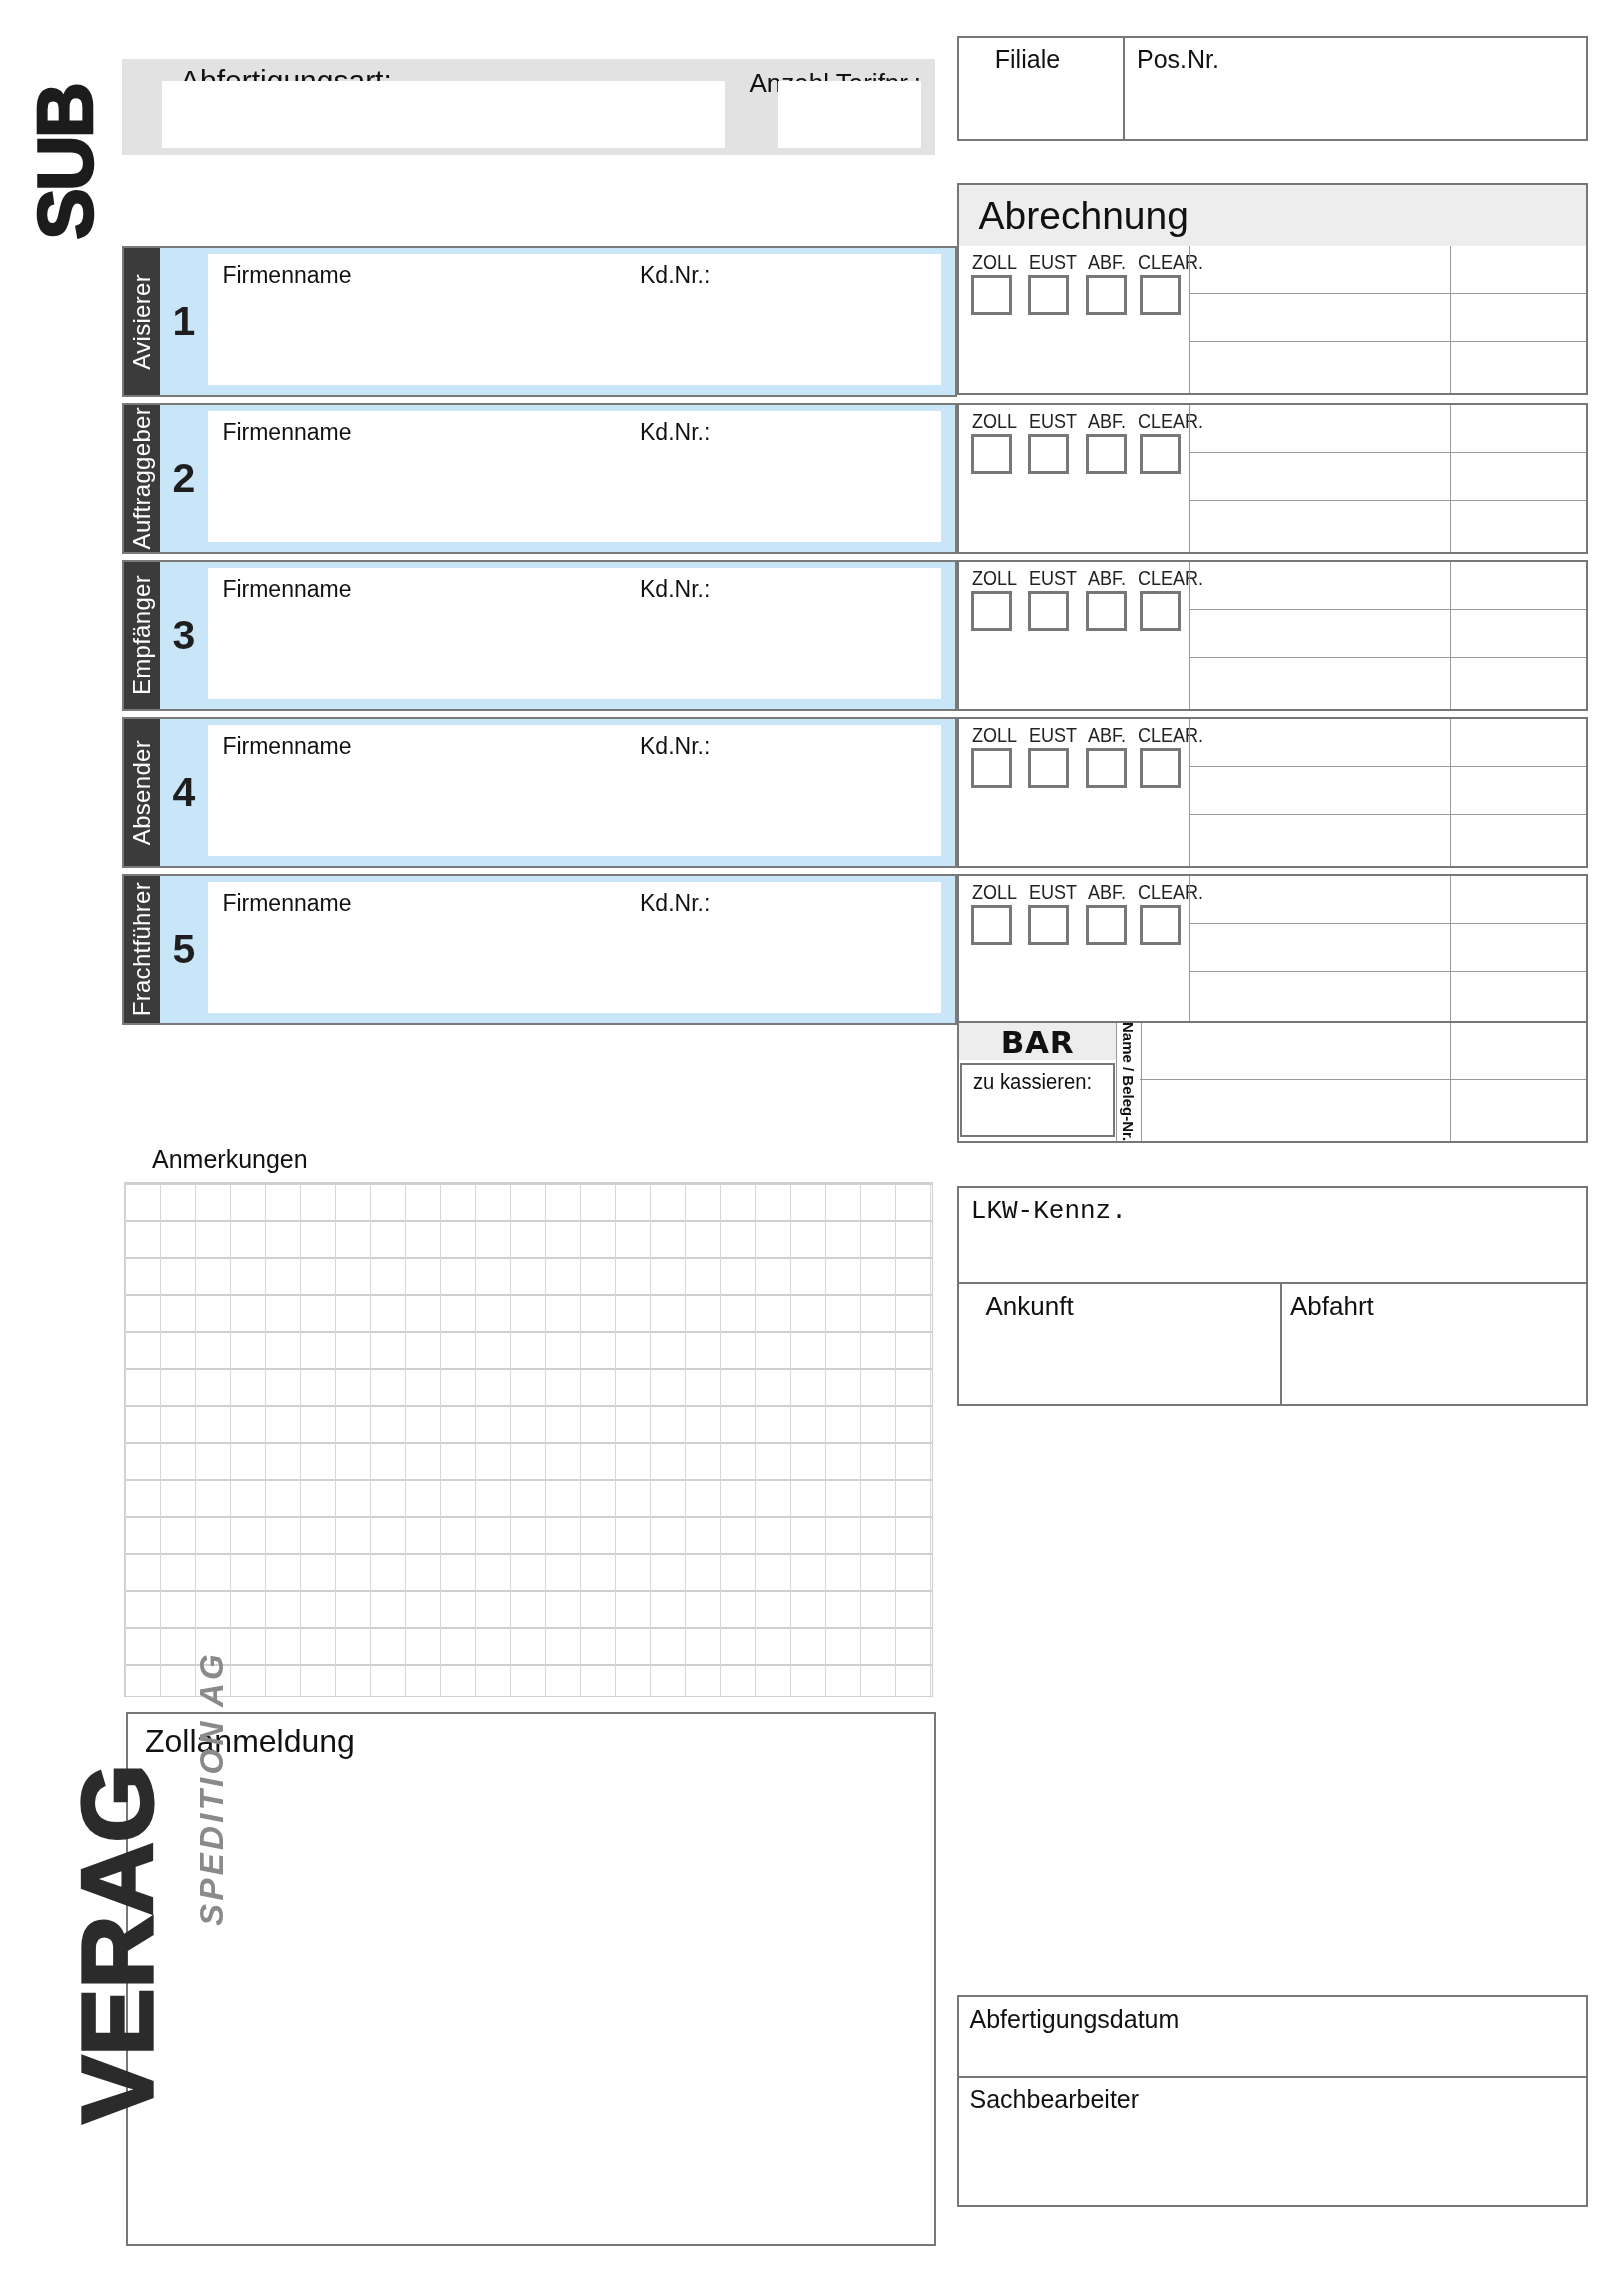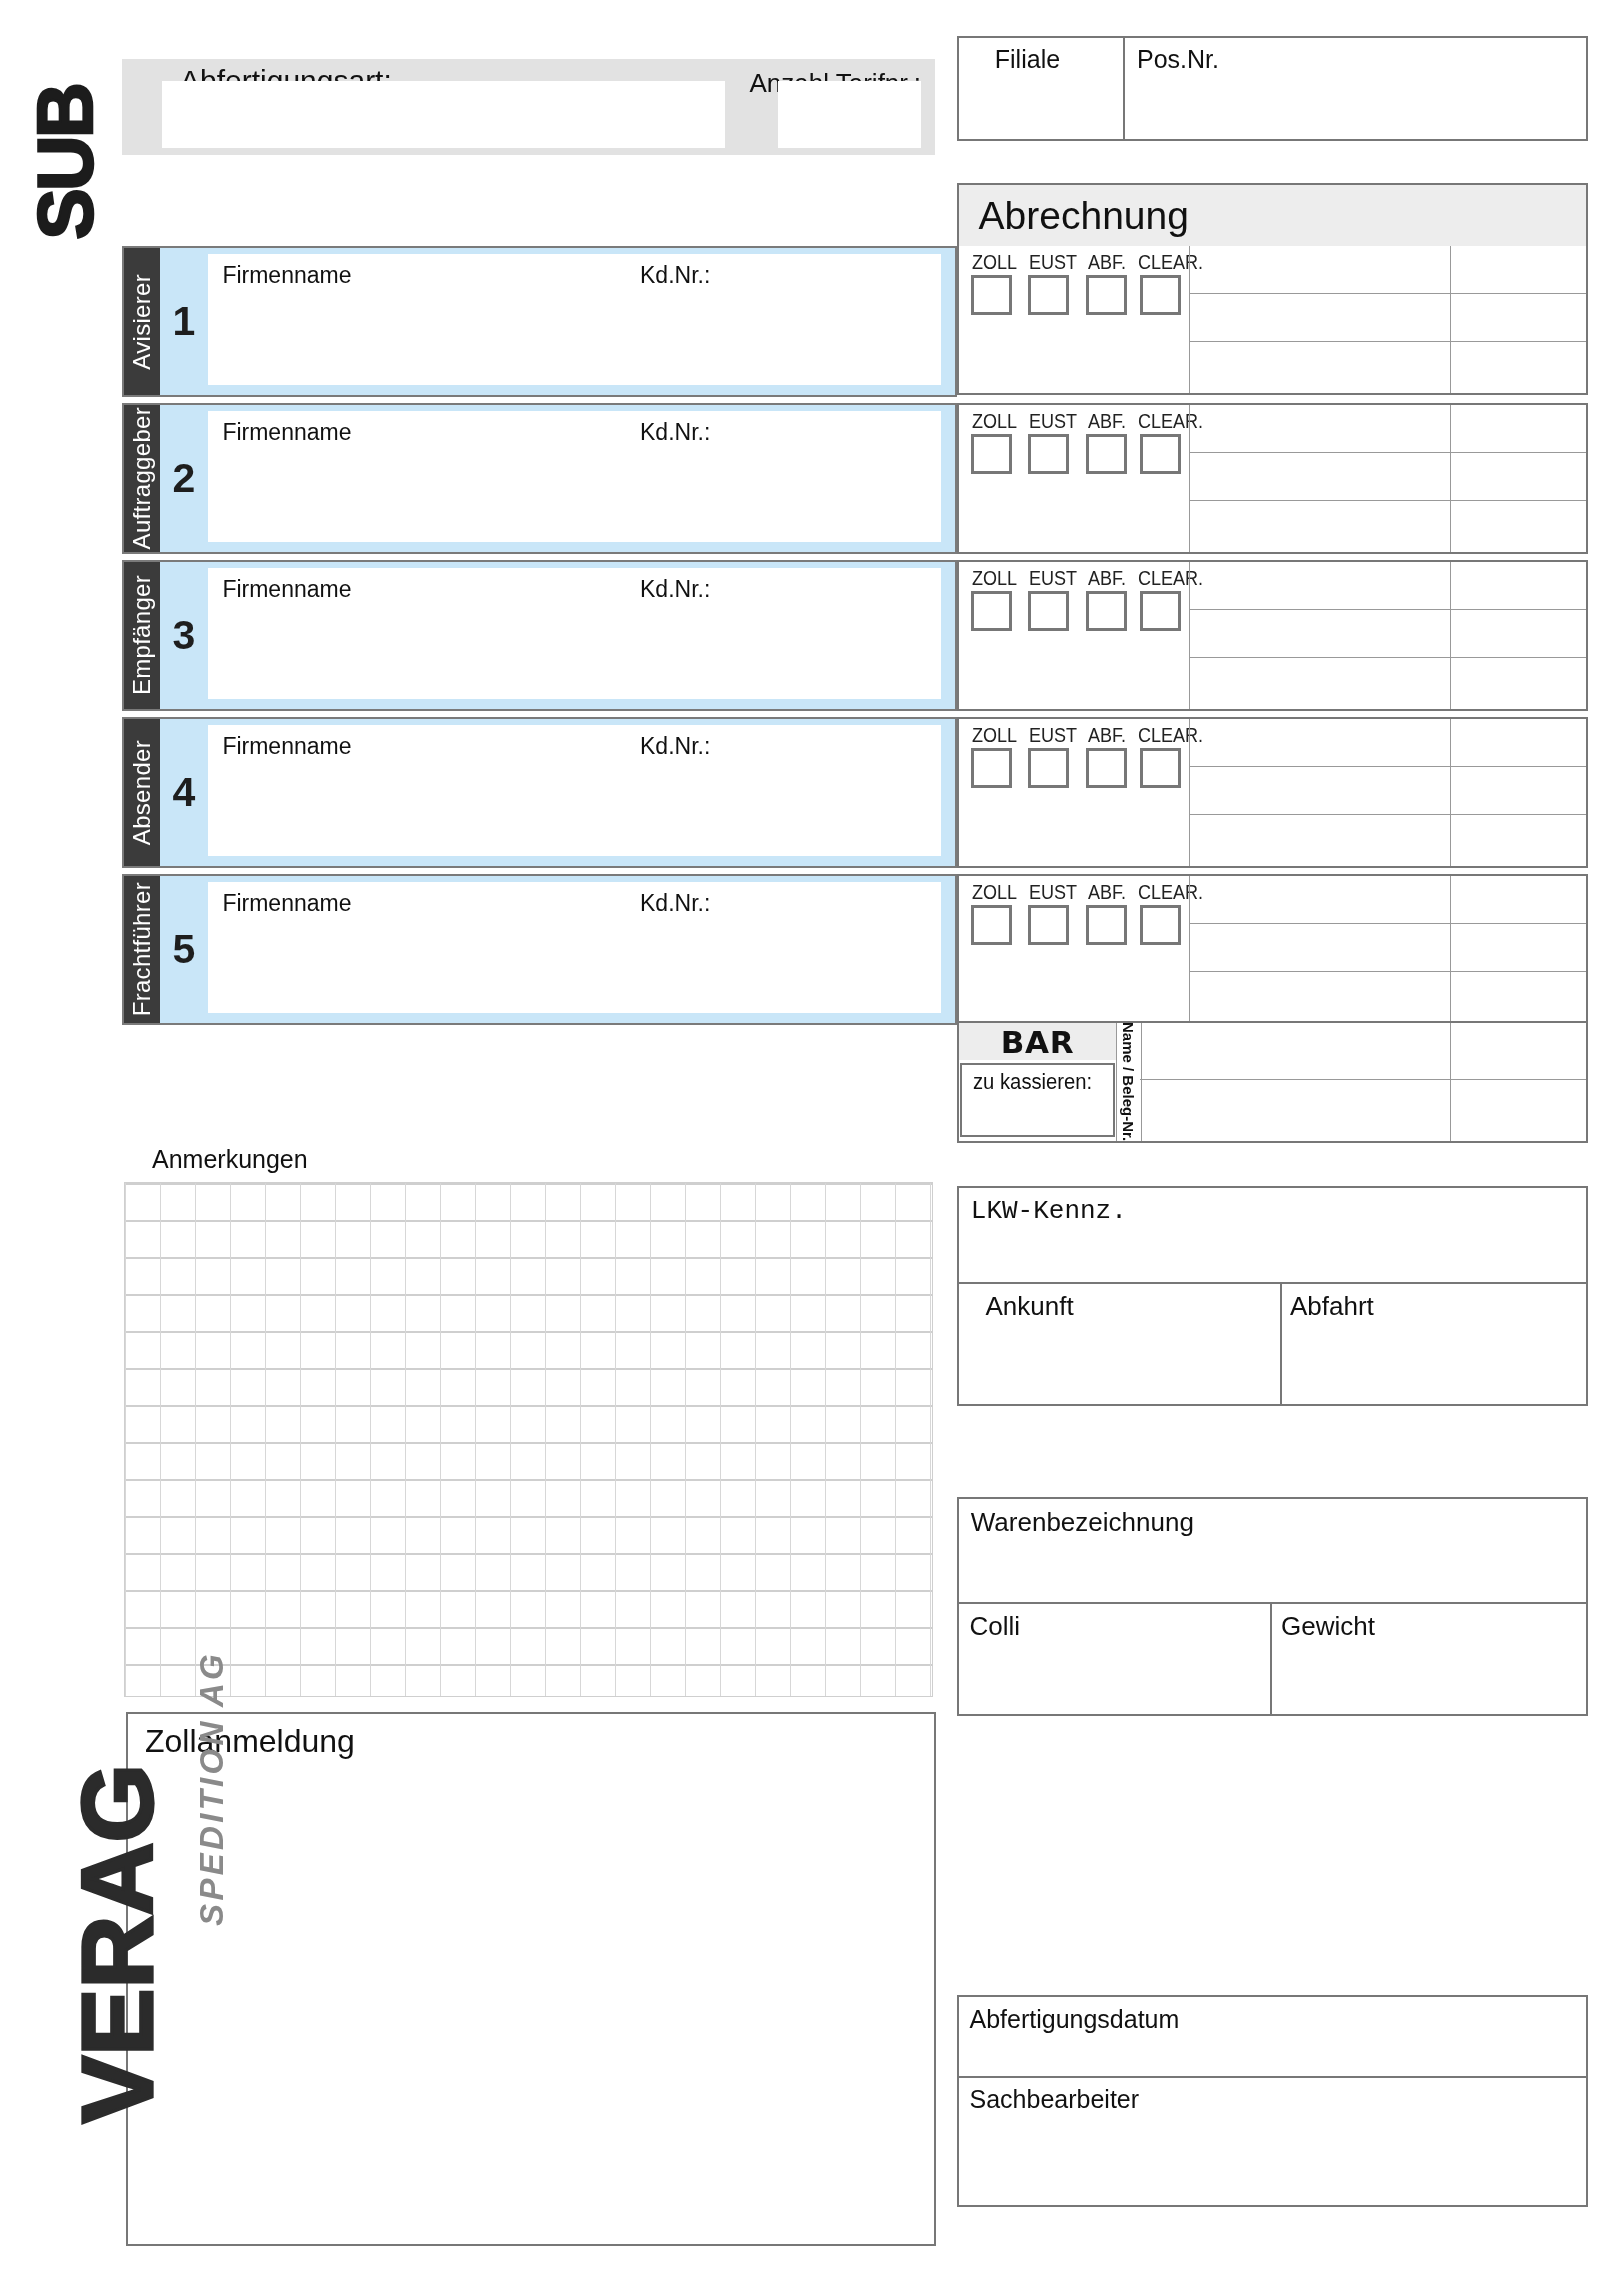--- a/index.html
+++ b/index.html
@@ -291,30 +291,20 @@
     <span class="abs boxlabel" style="left:11.8px;top:7.9px;font-family:Liberation Mono, monospace;">LKW-Kennz.</span>
     <div class="abs" style="left:0;top:29.4px;right:0;height:65px;"></div>
     <div class="abs hdiv" style="top:94px;"></div>
     <div class="abs vdiv" style="left:321px;top:96px;bottom:0;"></div>
     <span class="abs boxlabel" style="left:10.5px;top:103px;margin-left:16px;">Ankunft</span>
     <span class="abs boxlabel" style="left:331px;top:103px;">Abfahrt</span>
     <div class="abs" style="left:0;top:128px;width:321px;bottom:0;"></div>
     <div class="abs" style="left:323px;top:128px;right:0;bottom:0;"></div>
   </div>
 
-  <div class="abs rbox ware">
-    <span class="abs boxlabel" style="left:11.8px;top:7.9px;">Warenbezeichnung</span>
-    <div class="abs" style="left:0;top:36px;right:0;height:65px;"></div>
-    <div class="abs hdiv" style="top:103px;"></div>
-    <div class="abs vdiv" style="left:311px;top:105px;bottom:0;"></div>
-    <span class="abs boxlabel" style="left:10.5px;top:112px;">Colli</span>
-    <span class="abs boxlabel" style="left:322px;top:112px;">Gewicht</span>
-    <div class="abs" style="left:0;top:137px;width:311px;bottom:0;"></div>
-    <div class="abs" style="left:313px;top:137px;right:0;bottom:0;"></div>
-  </div>
 
   <div class="abs zollbox">
     <span class="abs zoll-label">Zollanmeldung</span>
   </div>
 
   <div class="abs rbox abfbox">
     <span class="abs" style="left:10.5px;top:7.9px;font-size:25px;">Abfertigungsdatum</span>
     <div class="abs" style="left:0;top:34px;right:0;height:44px;"></div>
     <div class="abs hdiv" style="top:79px;"></div>
     <span class="abs" style="left:10.5px;top:88px;font-size:25px;">Sachbearbeiter</span>

